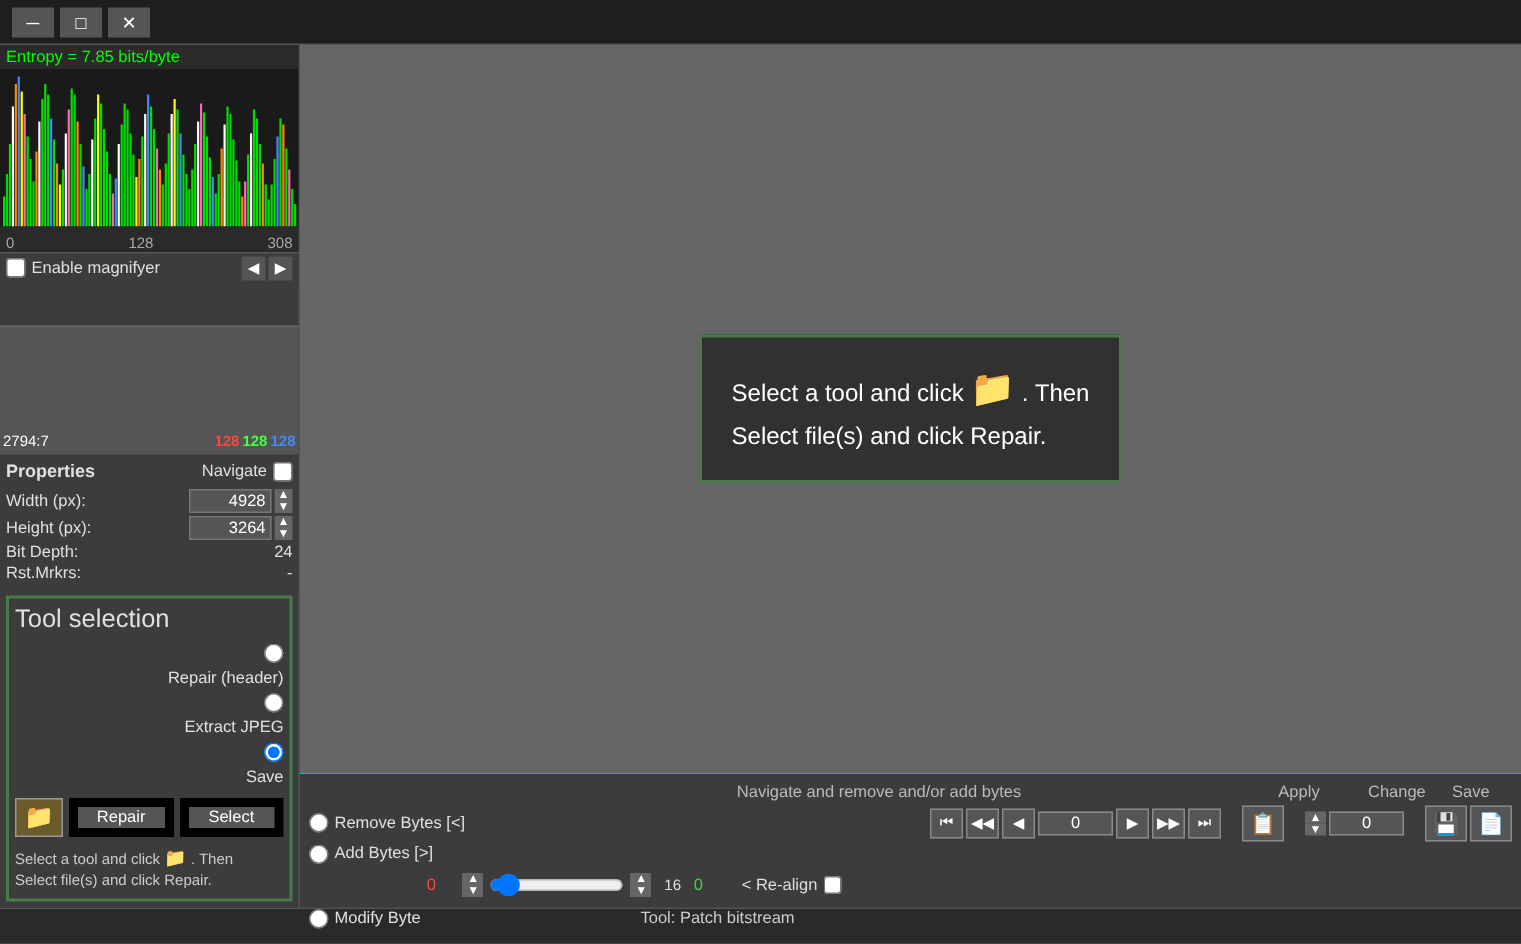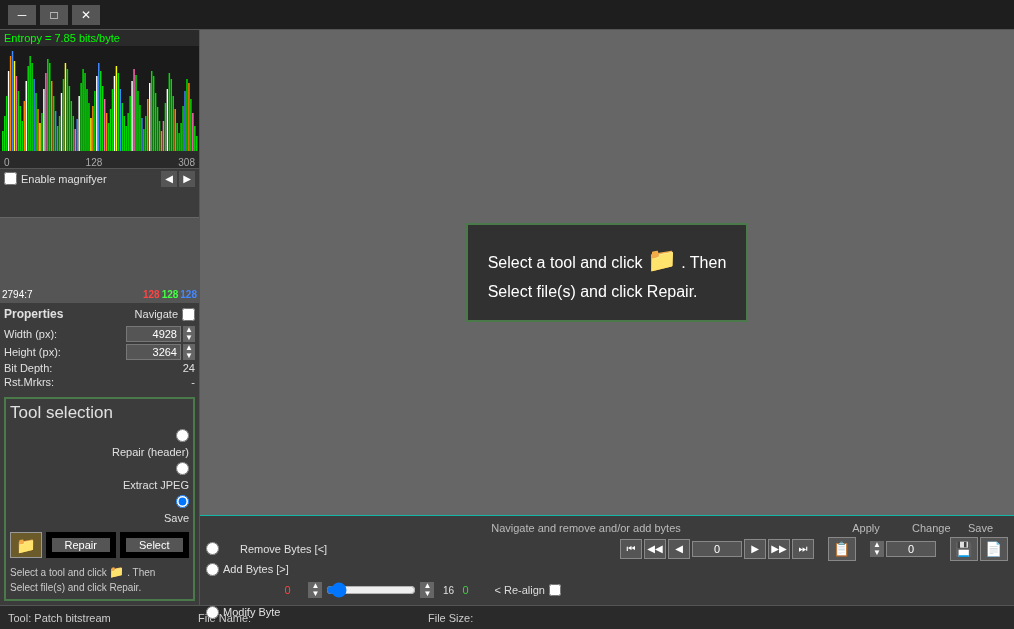--- a/index.html
+++ b/index.html
@@ -436,20 +436,21 @@
       width: 100%;
       height: 24px;
       background: #2a2a2a;
       border-top: 1px solid #555;
       display: flex;
       align-items: center;
       padding: 0 8px;
       gap: 30px;
       font-size: 11px;
       color: #ccc;
+      flex-direction: column;
     }
     #status-tool { min-width: 160px; }
     #status-filename { min-width: 200px; }
     #status-filesize { min-width: 100px; }
   </style>
 </head>
 <body>
 
 <div id="title-bar">
   <div id="title-buttons">
@@ -685,21 +686,21 @@
 
       <div id="toolbar-row1">
         <div style="width:140px;"></div>
         <div class="nav-label" style="flex:1; font-size:11px; color:#bbb;">Navigate and remove and/or add bytes</div>
         <div class="apply-label">Apply</div>
         <div class="change-label">Change</div>
         <div class="save-label">Save</div>
       </div>
 
       <div id="toolbar-row2">
-        <div style="display:flex; align-items:center; gap:21px;">
+        <div style="display:flex; align-items:center; gap:4px;">
           <input type="radio" name="byteop" id="op-remove" style="">
           <label for="op-remove" style="font-size:11px;">Remove Bytes [&lt;]</label>
         </div>
         <div style="display:flex; align-items:center; gap:2px; margin-left:auto;">
           <button class="nav-btn">⏮</button>
           <button class="nav-btn">◀◀</button>
           <button class="nav-btn">◀</button>
           <input class="byte-input" type="text" value="0" style="">
           <button class="nav-btn">▶</button>
           <button class="nav-btn">▶▶</button>

